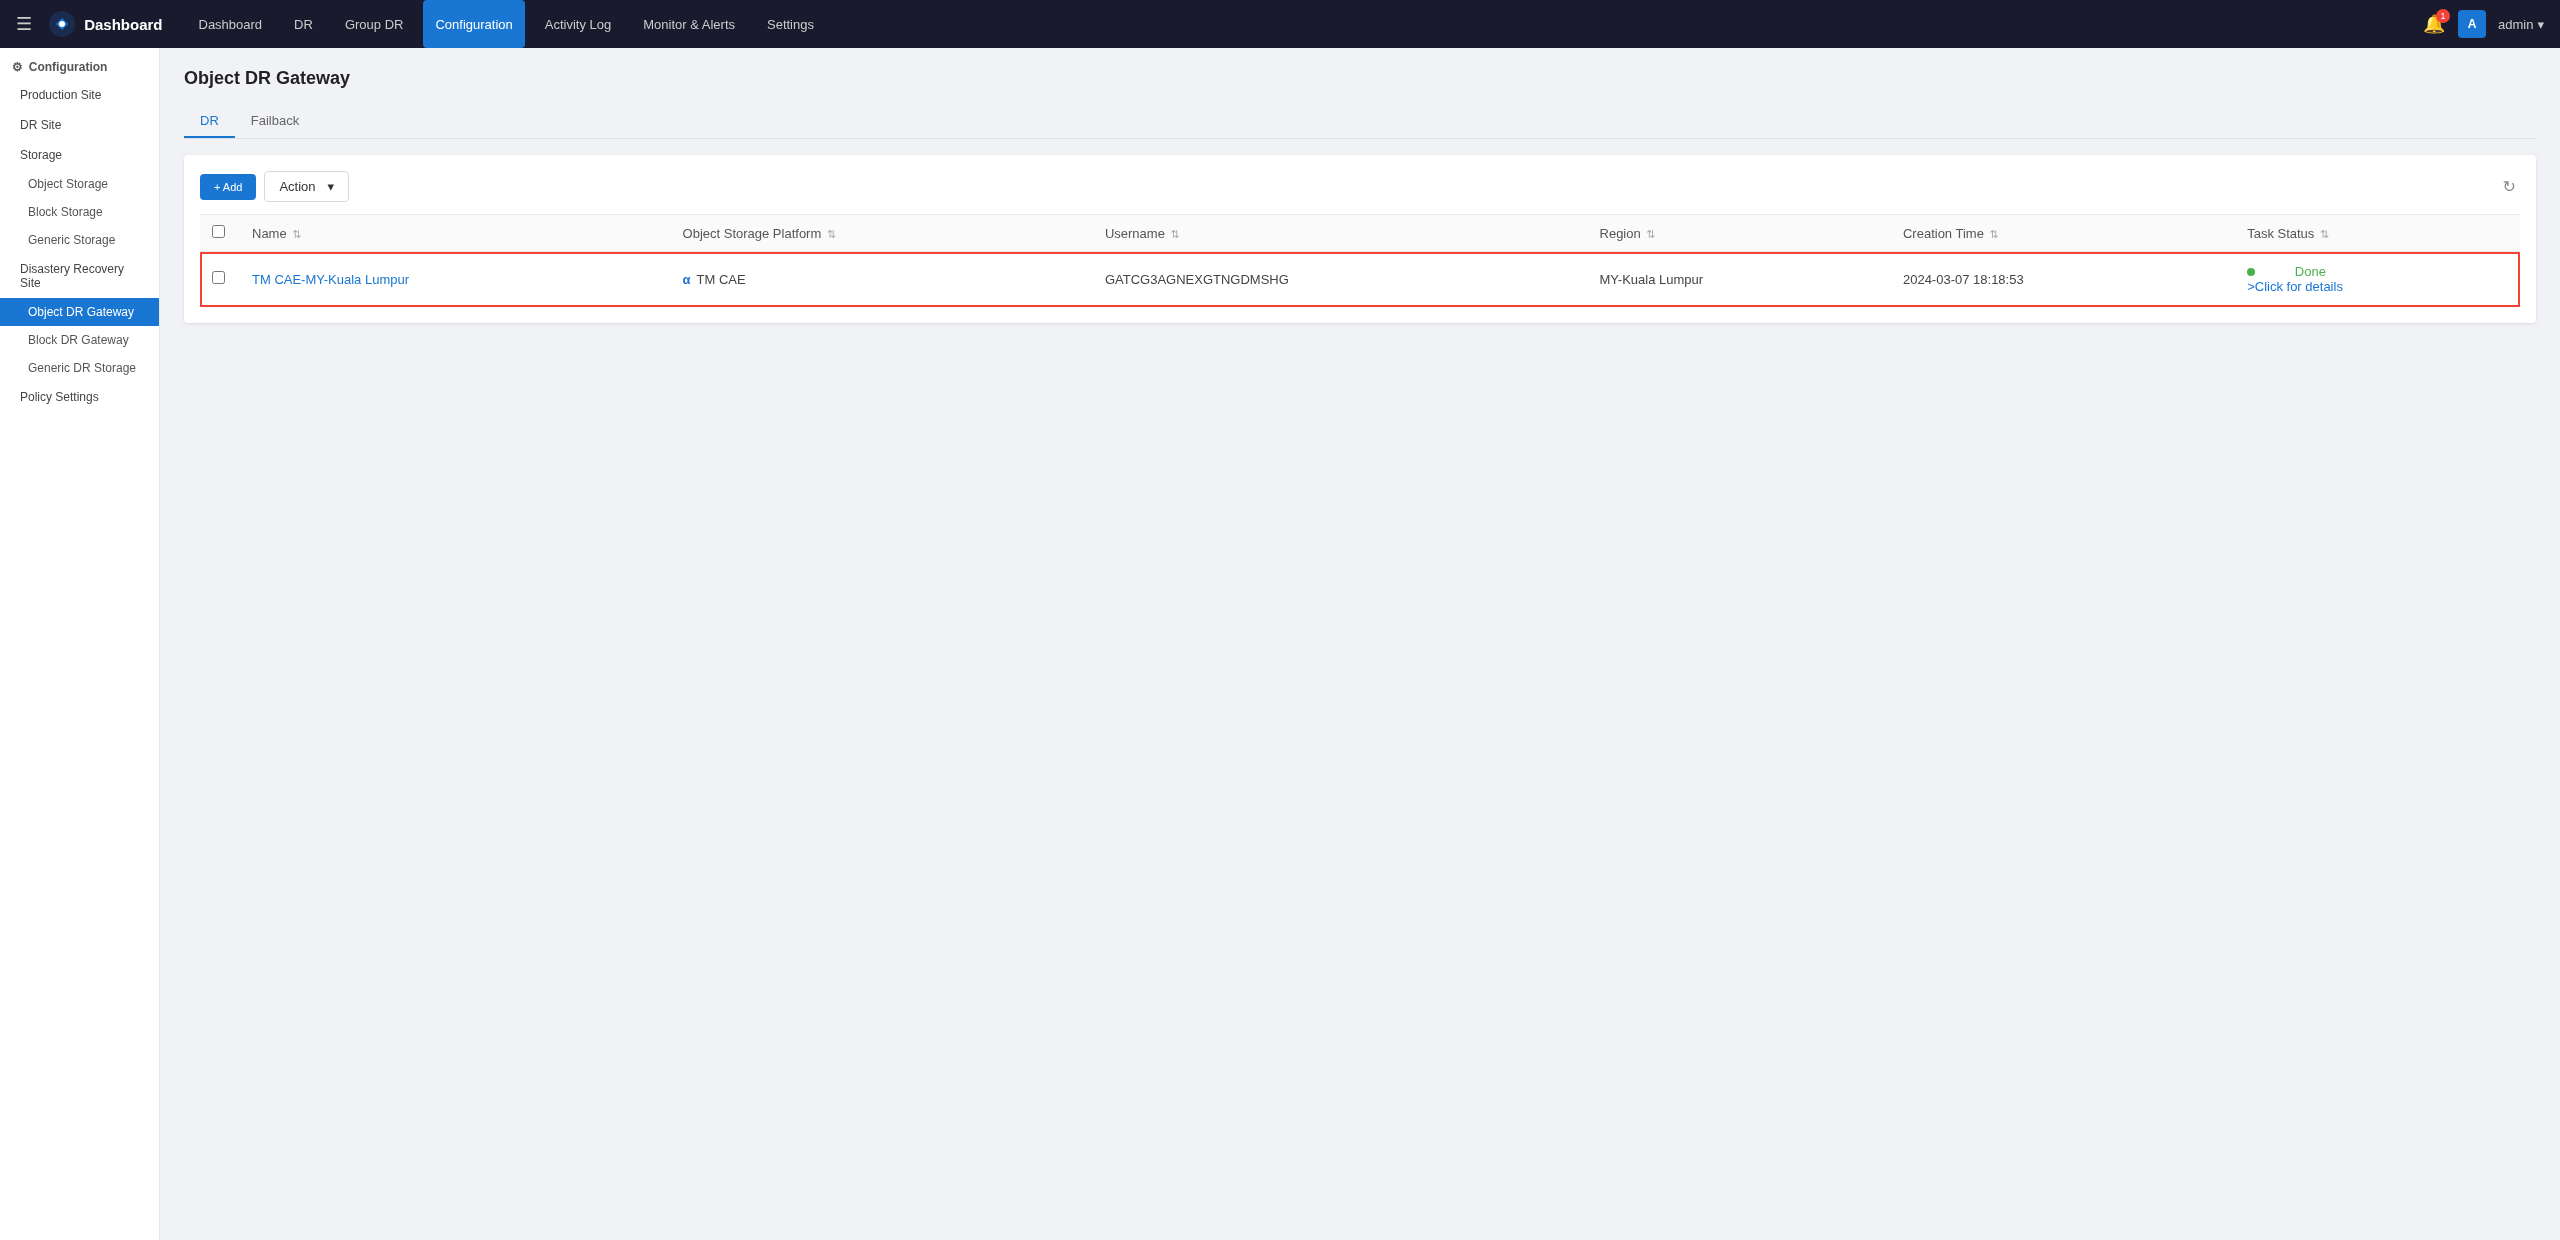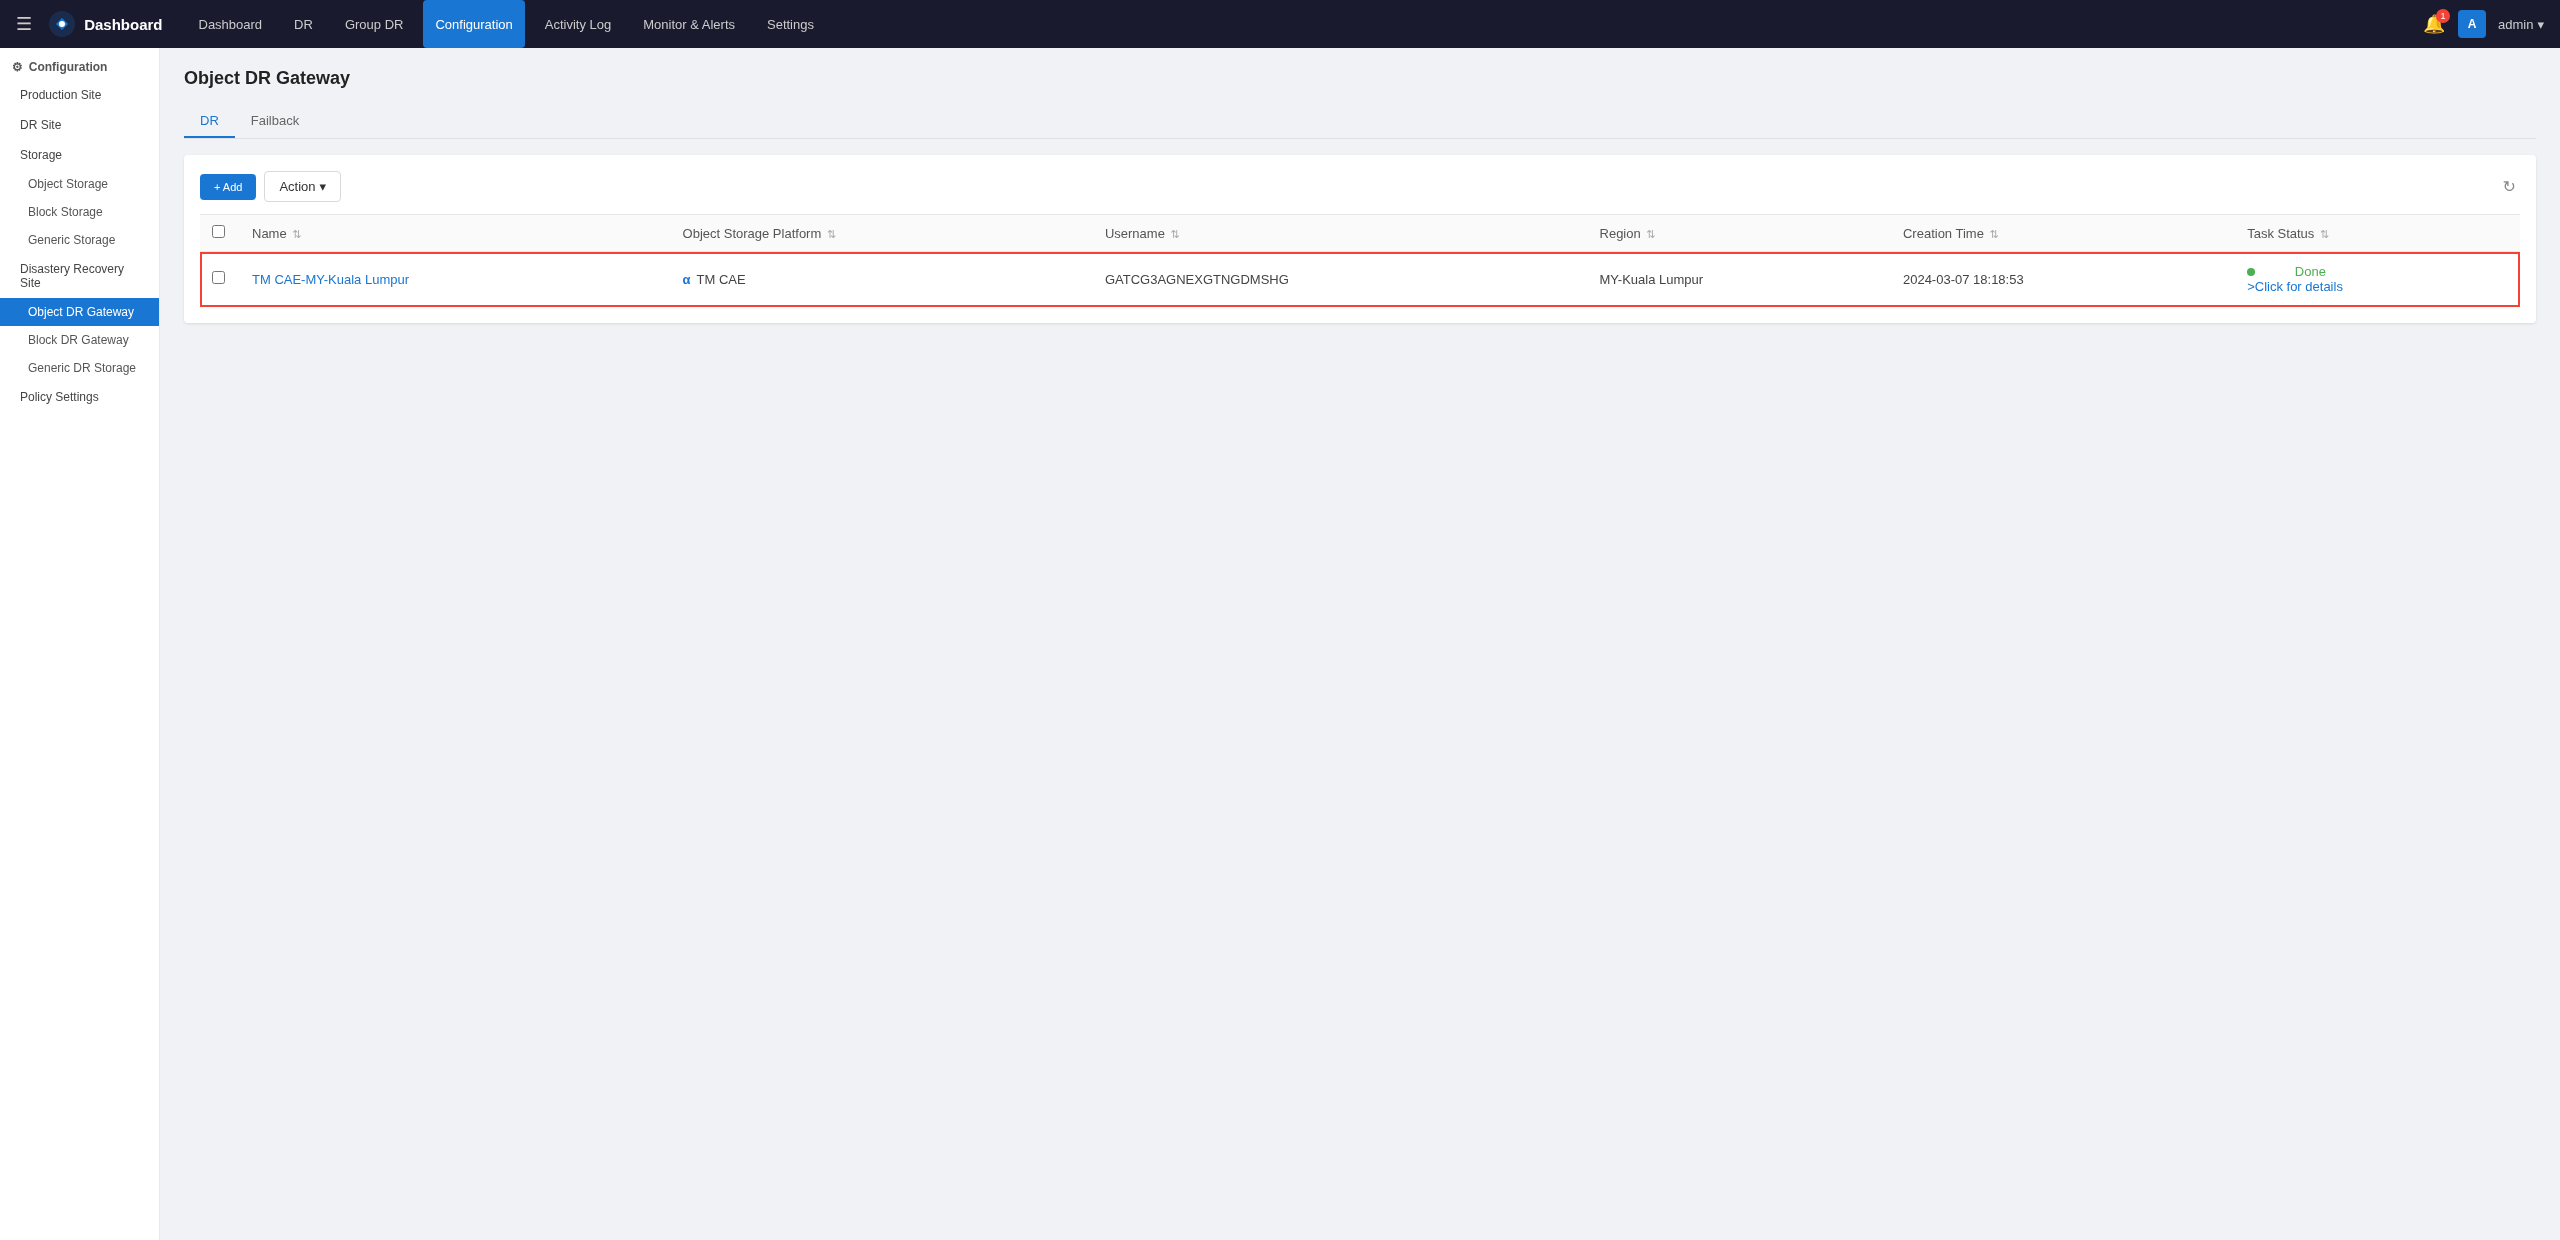--- a/index.html
+++ b/index.html
@@ -193,21 +193,21 @@
     .btn-action {
       background: #fff;
       color: #333;
       border: 1px solid #d9d9d9;
       padding: 7px 14px;
       border-radius: 4px;
       cursor: pointer;
       font-size: 13px;
       display: flex;
       align-items: center;
-      gap: 4px;
+      gap: 12px;
     }
     .toolbar-spacer { flex: 1; }
     .refresh-btn {
       background: none;
       border: none;
       cursor: pointer;
       color: #888;
       font-size: 16px;
       padding: 4px;
     }

